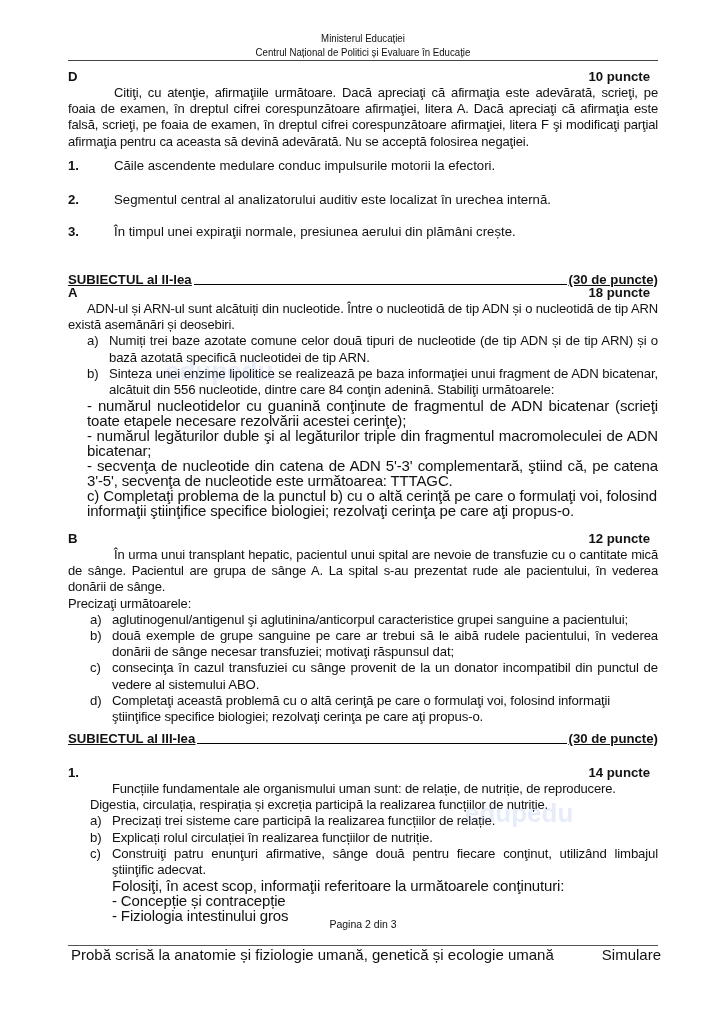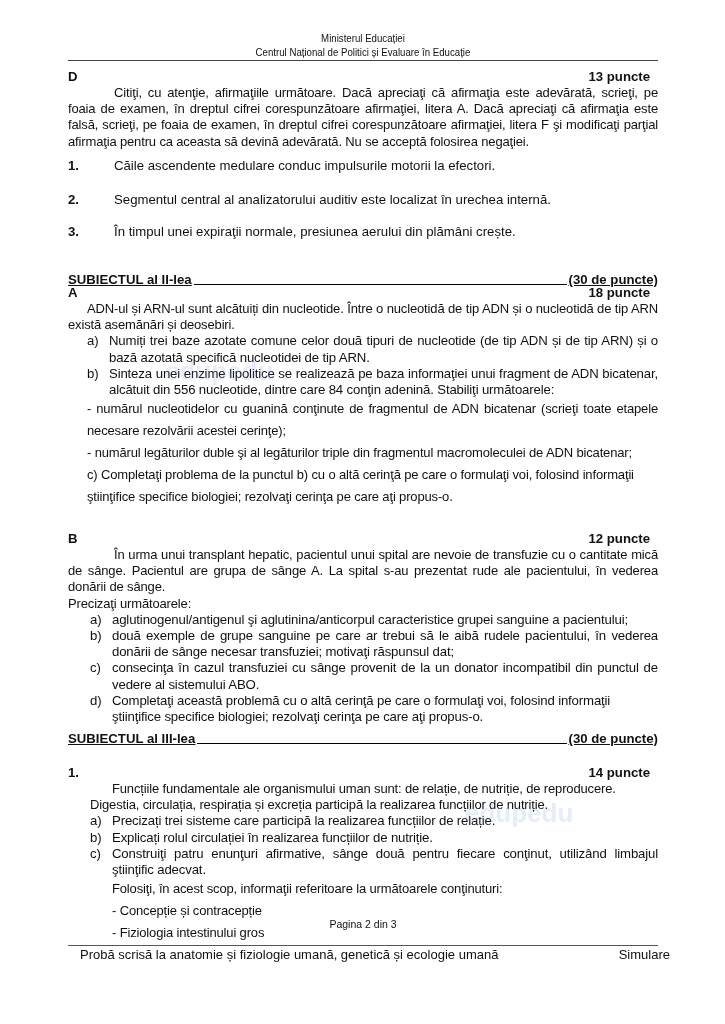--- a/index.html
+++ b/index.html
@@ -18,43 +18,43 @@
   .num-item { display: flex; font-size: 13.2px; line-height: 16px; }
   .num-item .n { width: 46px; font-weight: bold; flex: none; }
   .subj { display: flex; justify-content: space-between; font-weight: bold; font-size: 13.2px;
           line-height: 16px; text-decoration: underline; }
   .subj .line { flex: 1; border-bottom: 1px solid #000; margin: 0 2px 3px 2px; }
   .subj span { text-decoration: underline; }
   .list { margin: 0; padding: 0; list-style: none; }
   .list li { display: flex; font-size: 13.2px; line-height: 16.2px; text-align: justify; letter-spacing: -0.15px; }
   .list li .lbl { width: 22px; flex: none; }
   .list li .body { flex: 1; }
-  .dash { font-size: 13px; line-height: 22px; text-align: justify; letter-spacing: -0.15px; }
+  .dash { font-size: 15px; line-height: 15px; text-align: justify; letter-spacing: -0.15px; }
   .footer-rule { position: absolute; top: 945px; left: 0; width: 590px; border-top: 1px solid #555; }
-  .footer { position: absolute; top: 948px; left: 12px; width: 590px; display: flex; justify-content: space-between;
-            font-size: 13px; line-height: 14px; }
+  .footer { position: absolute; top: 948px; left: 3px; width: 590px; display: flex; justify-content: space-between;
+            font-size: 15px; line-height: 14px; }
   .pagenum { position: absolute; top: 918px; left: 0; width: 590px; text-align: center; font-size: 10.5px; }
   .watermark { position: absolute; color: rgba(120,150,220,0.18); font-weight: bold; font-size: 26px;
                pointer-events: none; }
 </style>
 </head>
 <body>
 
 <div class="page">
 
   <div class="hdr">
     <div>Ministerul Educației</div>
     <div>Centrul Național de Politici și Evaluare în Educație</div>
   </div>
   <div class="hdr-rule"></div>
 
   <div class="abs" style="top:69px;">
     <div class="row">
       <span>D</span>
-      <span class="pts">13 puncte</span>
+      <span class="pts">10 puncte</span>
     </div>
     <div class="txt indent">Citiţi, cu atenţie, afirmaţiile următoare. Dacă apreciaţi că afirmaţia este adevărată, scrieţi, pe foaia de examen, în dreptul cifrei corespunzătoare afirmaţiei, litera A. Dacă apreciaţi că afirmaţia este falsă, scrieţi, pe foaia de examen, în dreptul cifrei corespunzătoare afirmaţiei, litera F şi modificaţi parţial afirmaţia pentru ca aceasta să devină adevărată. Nu se acceptă folosirea negaţiei.</div>
   </div>
 
   <div class="abs" style="top:158px;">
     <div class="num-item">
         <span class="n">1.</span>
         <span>Căile ascendente medulare conduc impulsurile motorii la efectori.</span>
       </div>
   </div>
@@ -91,20 +91,21 @@
           <span class="body">Numiți trei baze azotate comune celor două tipuri de nucleotide (de tip ADN și de tip ARN) și o bază azotată specifică nucleotidei de tip ARN.</span>
         </li>
       <li>
           <span class="lbl">b)</span>
           <span class="body">Sinteza unei enzime lipolitice se realizează pe baza informaţiei unui fragment de ADN bicatenar, alcătuit din 556 nucleotide, dintre care 84 conţin adenină. Stabiliţi următoarele:</span>
         </li>
     </ul>
     <div style="padding-left:19px;">
       <div class="dash">- numărul nucleotidelor cu guanină conţinute de fragmentul de ADN bicatenar (scrieţi toate etapele necesare rezolvării acestei cerinţe);</div>
       <div class="dash">- numărul legăturilor duble şi al legăturilor triple din fragmentul macromoleculei de ADN bicatenar;</div>
+      <div class="dash">- secvenţa de nucleotide din catena de ADN 5'-3' complementară, ştiind că, pe catena 3'-5', secvenţa de nucleotide este următoarea: TTTAGC.</div>
       <div class="dash" style="text-align:left;">c)  Completaţi problema de la punctul b) cu o altă cerinţă pe care o formulaţi voi, folosind informaţii ştiinţifice specifice biologiei; rezolvaţi cerinţa pe care aţi propus-o.</div>
     </div>
   </div>
 
   <div class="abs" style="top:531px;">
     <div class="row">
       <span>B</span>
       <span class="pts">12 puncte</span>
     </div>
     <div class="txt indent">În urma unui transplant hepatic, pacientul unui spital are nevoie de transfuzie cu o cantitate mică de sânge. Pacientul are grupa de sânge A. La spital s-au prezentat rude ale pacientului, în vederea donării de sânge.</div>

